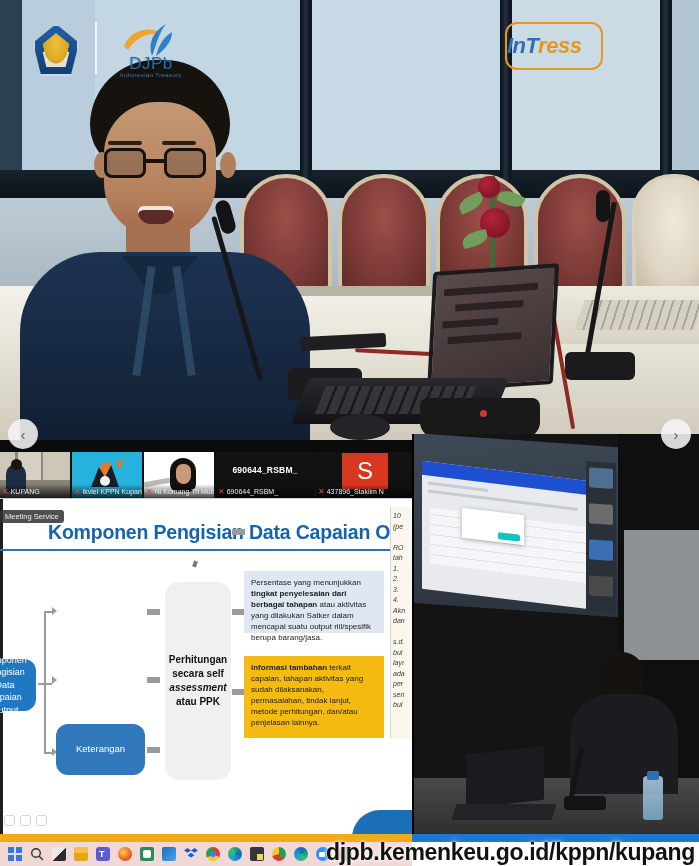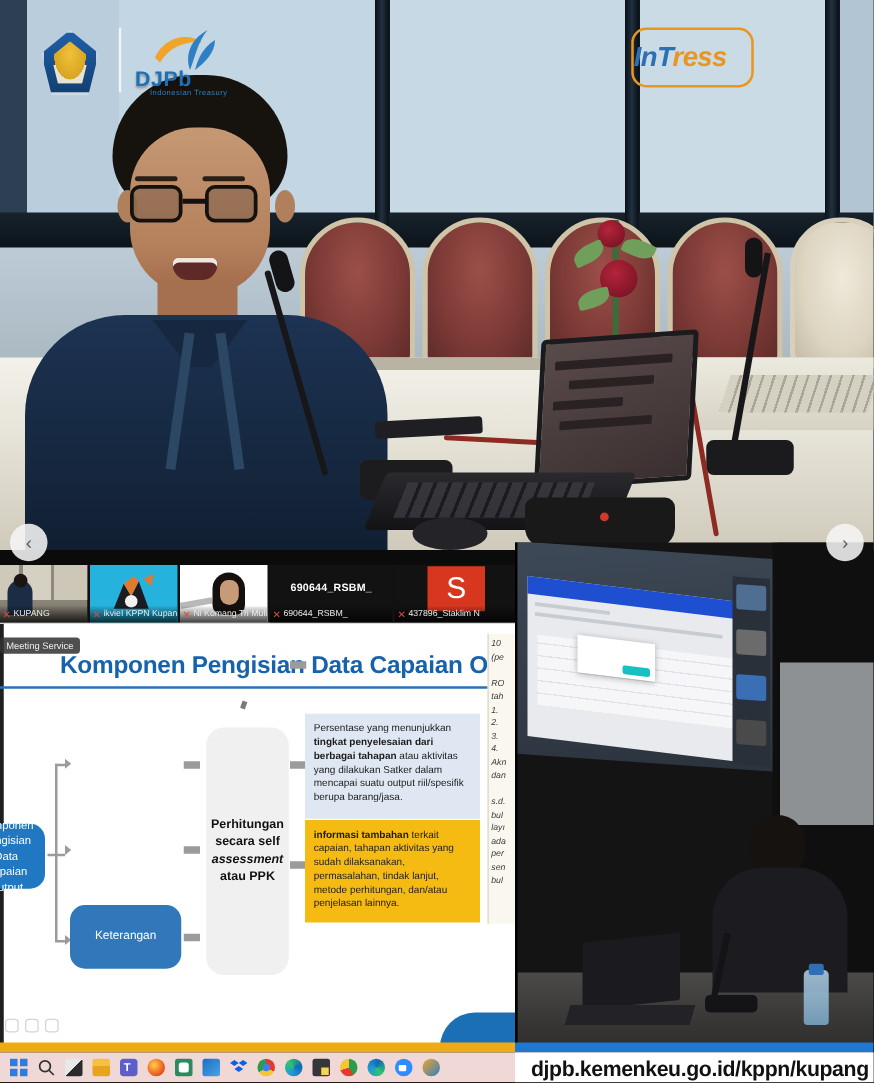--- a/index.html
+++ b/index.html
@@ -170,22 +170,22 @@
       radial-gradient(ellipse at 50% 30%, #f0c13a 0%, #d9a520 60%, transparent 61%),
       linear-gradient(180deg, transparent 55%, #e7e2d4 55%, #e7e2d4 100%);
     clip-path:polygon(50% 0,100% 36%,82% 100%,18% 100%,0 36%);
   }
   .logo-sep { position:absolute; left:95px; top:22px; width:2px; height:52px; background:rgba(255,255,255,.72); }
   .logo-djpb { position:absolute; left:108px; top:24px; width:86px; height:56px; }
   .djpb-swoosh {
     position:absolute; left:14px; top:0; width:54px; height:32px;
   }
   .djpb-text {
-    position:absolute; left:0; top:30px; width:86px; 
-    color:#1f6fb2; font-weight:bold; font-size:17px; letter-spacing:.5px;
+    position:absolute; left:0; top:30px; width:86px; text-align:center;
+    color:#1f6fb2; font-weight:normal; font-size:17px; letter-spacing:.5px;
     text-shadow:0 1px 2px rgba(0,0,0,.35);
   }
   .djpb-sub {
     position:absolute; left:0; top:48px; width:86px; text-align:center;
     color:#2e7ec0; font-size:6px; letter-spacing:.4px;
   }
   .logo-intress {
     position:absolute; left:505px; top:22px; width:98px; height:48px;
     border:2.5px solid #e8961d; border-radius:12px;
     display:flex; align-items:center; justify-content:flex-start;
@@ -297,21 +297,21 @@
   }
 
   .tbox {
     position:absolute; left:244px; font-size:8px; line-height:11px;
     padding:6px 7px; color:#1c1c1c;
   }
   .tbox.y { background:#f5bb13; }
   .tbox.b { background:#dfe7f3; }
   .tbox b { font-weight:bold; }
   .t1 { top:8px; width:140px; height:58px; }
-  .t2 { top:72px; width:140px; height:84px; }
+  .t2 { top:72px; width:140px; height:62px; }
   .t3 { top:157px; width:140px; height:82px; }
 
   .sidecol {
     position:absolute; left:390px; top:8px; width:22px; height:232px;
     background:#faf7ee; border-left:1px solid #dcd6c6;
     font-size:7px; line-height:10.5px; color:#3b3b3b; font-style:italic;
     padding:4px 2px; overflow:hidden;
   }
   .slide-footer-blue { position:absolute; right:0; bottom:0; width:60px; height:28px; background:#1b6fb5; border-radius:40px 0 0 0; }
   .slide-icons { position:absolute; left:4px; bottom:12px; display:flex; gap:5px; opacity:.35; }
@@ -369,21 +369,21 @@
   .ico-sq { width:14px; height:14px; border-radius:2px; }
   .win-logo { width:14px; height:14px; display:grid; grid-template-columns:1fr 1fr; grid-template-rows:1fr 1fr; gap:1.5px; }
   .win-logo i { background:#2a7de1; }
 
   
   .bar-yellow { position:absolute; left:0; bottom:24px; width:412px; height:8px; background:#efab14; z-index:49; }
   .bar-blue { position:absolute; left:412px; bottom:24px; width:287px; height:8px; background:#1f77d0; z-index:49; }
 
   .url-overlay {
     position:absolute; right:4px; bottom:0px; z-index:60;
-    color:#111; font-size:17px; font-weight:bold; letter-spacing:-.3px;
+    color:#111; font-size:23px; font-weight:bold; letter-spacing:-.3px;
     text-shadow:0 0 3px #fff, 0 0 6px #fff;
     white-space:nowrap;
   }
   .url-bg { position:absolute; left:412px; bottom:0; width:287px; height:24px; background:#fff; z-index:55; }
 </style>
 </head>
 <body>
 
 <div id="root">
 

